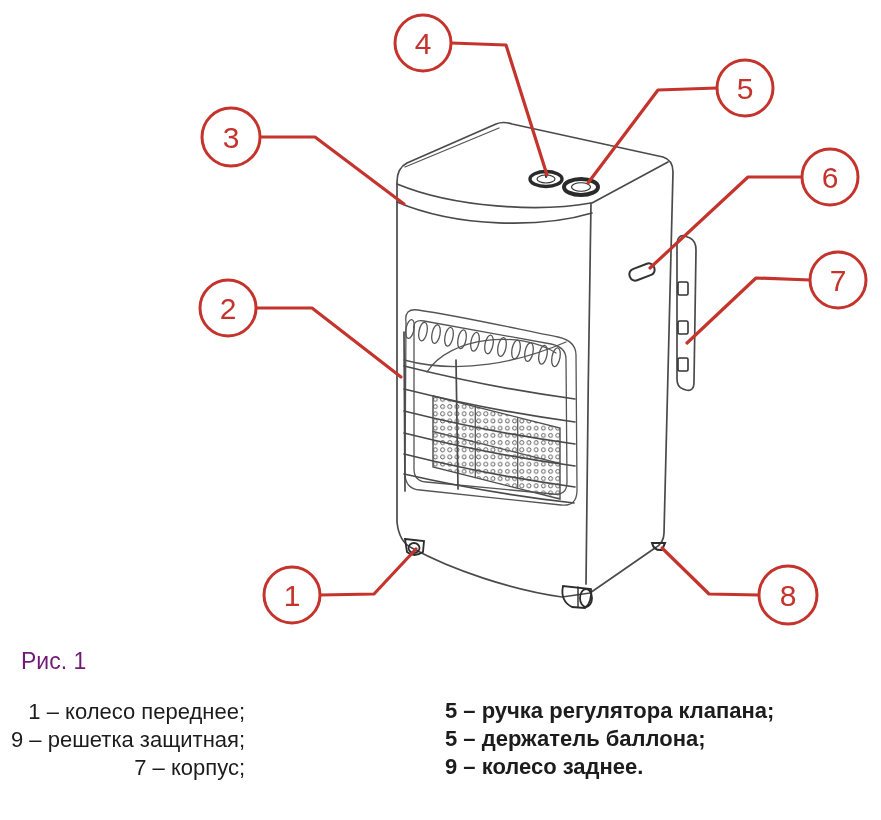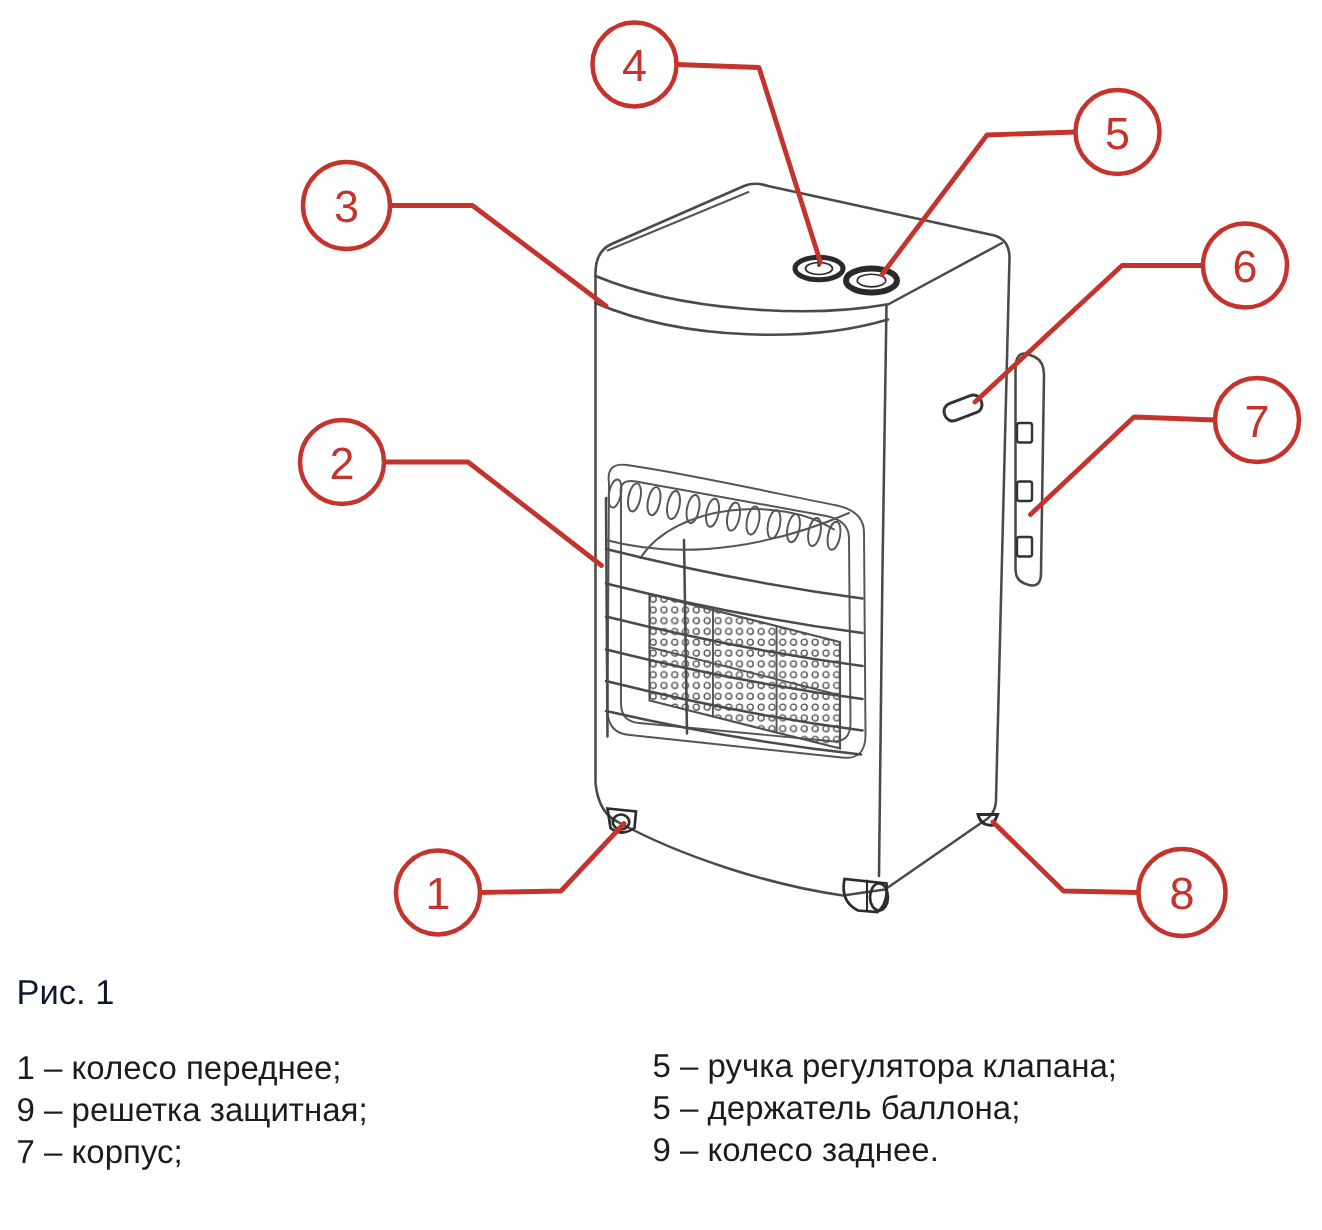--- a/index.html
+++ b/index.html
@@ -1,22 +1,22 @@
 <!DOCTYPE html>
 <html><head>
 <meta charset="utf-8">
 <style>
   html,body{margin:0;padding:0;background:#ffffff;}
   .page{position:relative;width:881px;height:820px;background:#ffffff;overflow:hidden;
         font-family:"Liberation Sans",sans-serif;color:#1a1a1a;}
   .diagram-svg{position:absolute;left:0;top:0;}
-  .fig-caption{position:absolute;left:11px;top:648px;font-size:23px;color:#0f172a;}
+  .fig-caption{position:absolute;left:21px;top:648px;font-size:23px;color:#701a75;}
   .legend{position:absolute;top:698px;font-size:22px;line-height:28px;color:#1c1c1c;}
-  .legend.col-left{left:11px;}
-  .legend.col-right{left:435px;top:697px;}
+  .legend.col-left{left:11px;text-align:right;}
+  .legend.col-right{left:445px;top:697px;font-weight:bold;}
   .legend .row{white-space:pre-wrap;}
   svg{display:block;}
   svg text.callout-num{font-family:"Liberation Sans",sans-serif;font-size:30px;fill:#c5342c;}
   .body-line{fill:none;stroke:#4a4a4a;stroke-width:1.7;stroke-linecap:round;stroke-linejoin:round;}
   .thin-line{fill:none;stroke:#555555;stroke-width:1.3;stroke-linecap:round;}
   .dark-line{fill:none;stroke:#2c2c2c;stroke-linecap:round;}
   .leader{fill:none;stroke:#c5342c;stroke-width:3.2;stroke-linecap:round;stroke-linejoin:round;}
   .c-circle{fill:#ffffff;stroke:#c5342c;stroke-width:3;}
 </style>
 </head>

